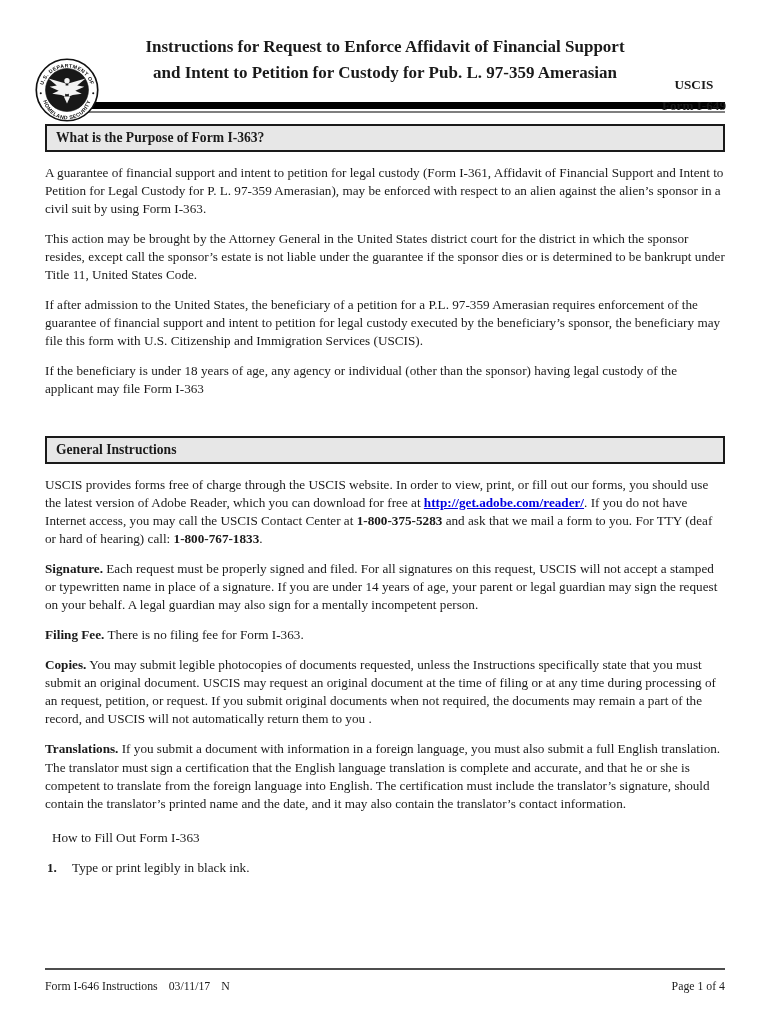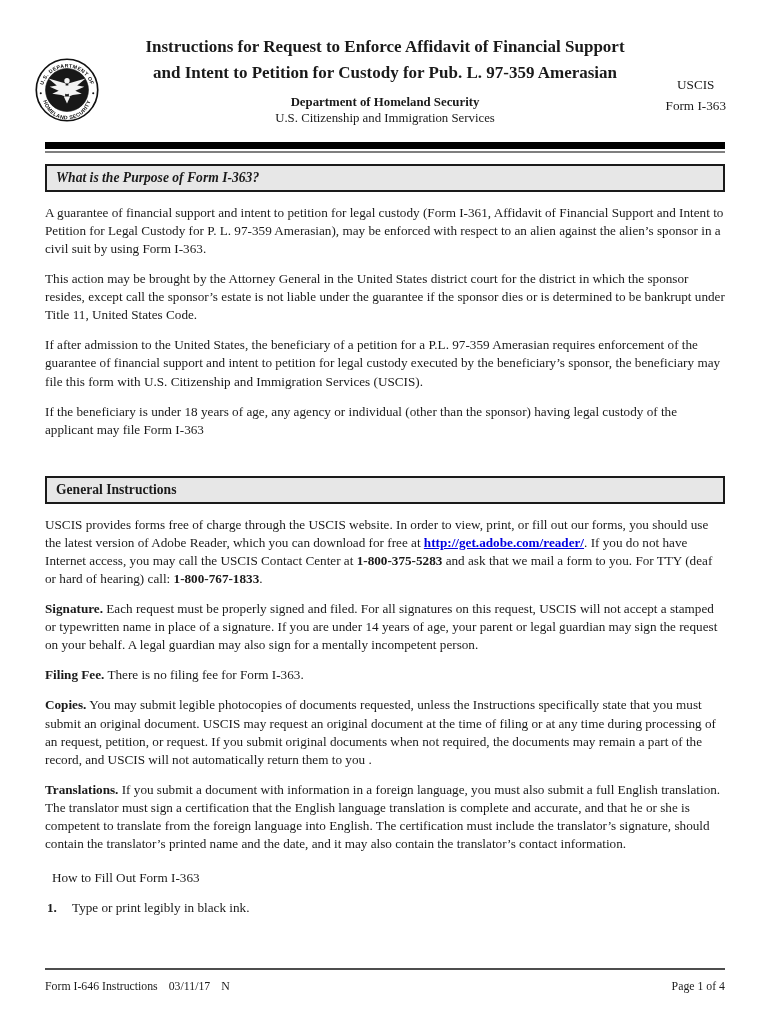--- a/index.html
+++ b/index.html
@@ -15,32 +15,32 @@
   .hdr { position: relative; padding-top: 34px; }
   .hdr-title {
     text-align: center; font-weight: bold; font-size: 17px;
     line-height: 1.55; margin: 0 108px;
   }
   .hdr-sub { text-align: center; font-size: 12.8px; line-height: 1.3; margin-top: 7px; }
   .dept { font-weight: bold; }
   .seal { position: absolute; left: 35px; top: 58px; width: 64px; height: 64px; }
   .formref {
     position: absolute; right: 44px; top: 74px;
-    text-align: center; font-weight: normal; font-size: 13.2px; line-height: 1.6; margin-left: 12px;
+    text-align: center; font-weight: bold; font-size: 13.2px; line-height: 1.6; margin-left: 12px;
   }
   .rule-thick { margin: 15px 45px 0; height: 7px; background: #000; }
   .rule-thin  { margin: 2px 45px 0; height: 2px; background: #7f7f7f; }
 
   .content { margin: 0 45px; }
   .secbox {
     border: 2px solid #1a1a1a; background: #e7e7e7;
     font-weight: bold; font-size: 13.6px;
     padding: 4px 9px 4px;
   }
-  .secbox.first  { margin-top: 11px; font-style: italic; }
+  .secbox.first  { margin-top: 11px; }
   .secbox.second { margin-top: 37px; }
 
   p.body { font-size: 13.2px; line-height: 1.37; margin: 12px 0 0; }
   .lead { font-weight: bold; }
   a.doclink { color: #0000e0; font-weight: bold; text-decoration: underline; }
   .phone { font-weight: bold; }
 
   .howto { font-weight: normal; font-size: 13.2px; margin-top: 17px; margin-left: 7px; }
   .listitem { display: flex; margin-top: 14px; font-size: 13.2px; }
   .listitem .num { font-weight: bold; width: 27px; flex: 0 0 27px; padding-left: 2px; }
@@ -79,28 +79,24 @@
       <path d="M45.5 43 h9 v8.5 a4.5 5 0 0 1 -9 0 Z"></path>
       <path d="M45 60 L50 71 L55 60 Z"></path>
     </g>
   </svg>
 
   <div class="hdr-title">
     <div>Instructions for Request to Enforce Affidavit of Financial Support</div>
     <div>and Intent to Petition for Custody for Pub. L. 97-359 Amerasian</div>
   </div>
 
-  <div class="hdr-sub">
-    <div class="dept">Department of Homeland Security</div>
-    <div>U.S. Citizenship and Immigration Services</div>
-  </div>
 
   <div class="formref">
     <div>USCIS</div>
-    <div>Form I-363</div>
+    <div>Form I-649</div>
   </div>
 </div>
 
 <div class="rule-thick"></div>
 <div class="rule-thin"></div>
 
 <div class="content">
 
   <div class="secbox first">What is the Purpose of Form I-363?</div>
 

